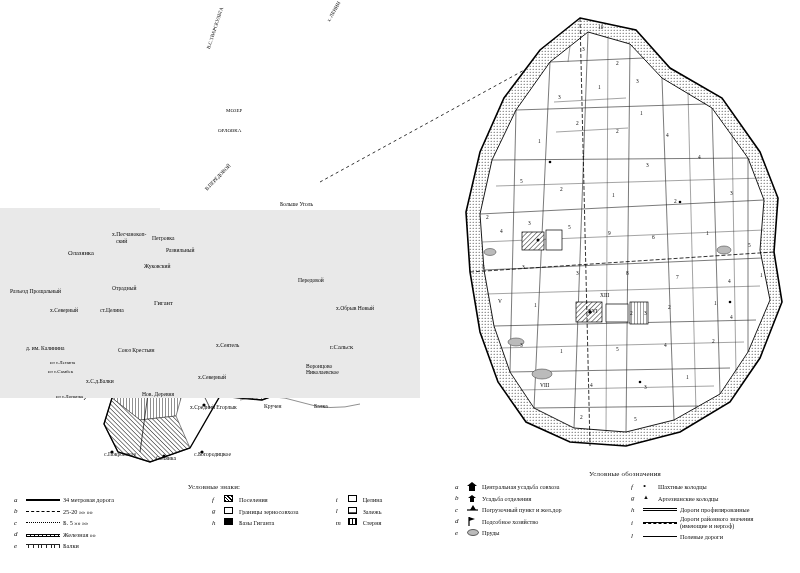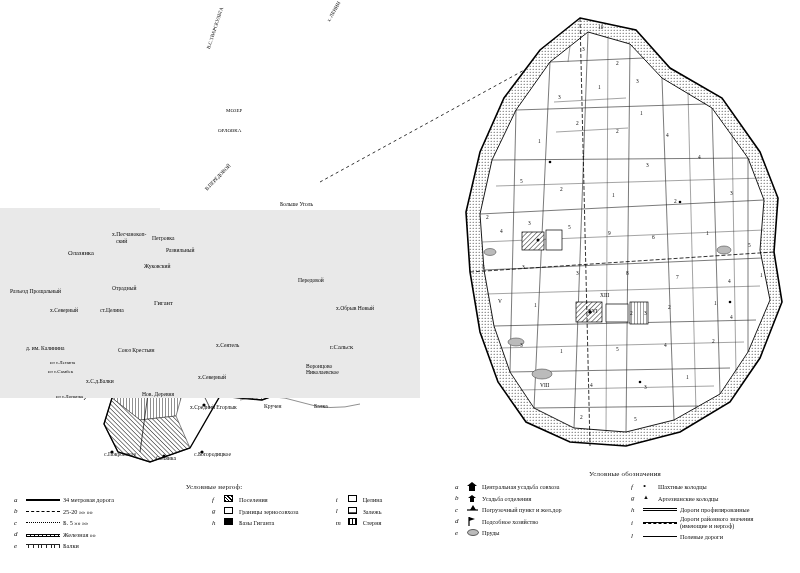--- a/index.html
+++ b/index.html
@@ -441,21 +441,21 @@
     <div class="num" style="left:282px;top:336px">2</div>
     <div class="num" style="left:110px;top:380px">VIII</div>
     <div class="num" style="left:160px;top:380px">4</div>
     <div class="num" style="left:214px;top:382px">3</div>
     <div class="num" style="left:256px;top:372px">1</div>
     <div class="num" style="left:150px;top:412px">2</div>
     <div class="num" style="left:204px;top:414px">5</div>
   </div>
 
   <div class="legend" id="legend-left">
-    <div class="legend-title">Условные неproф:</div>
+    <div class="legend-title">Условные знаки:</div>
     <div class="legend-cols">
 
       <div class="legend-col" style="width:196px">
         <div class="legend-row">
           <span class="key">a</span>
           <span class="sym">
               <i class="line-thick"></i>
             </span>
           <span class="ltext">34 метровая дорога</span>
         </div>

